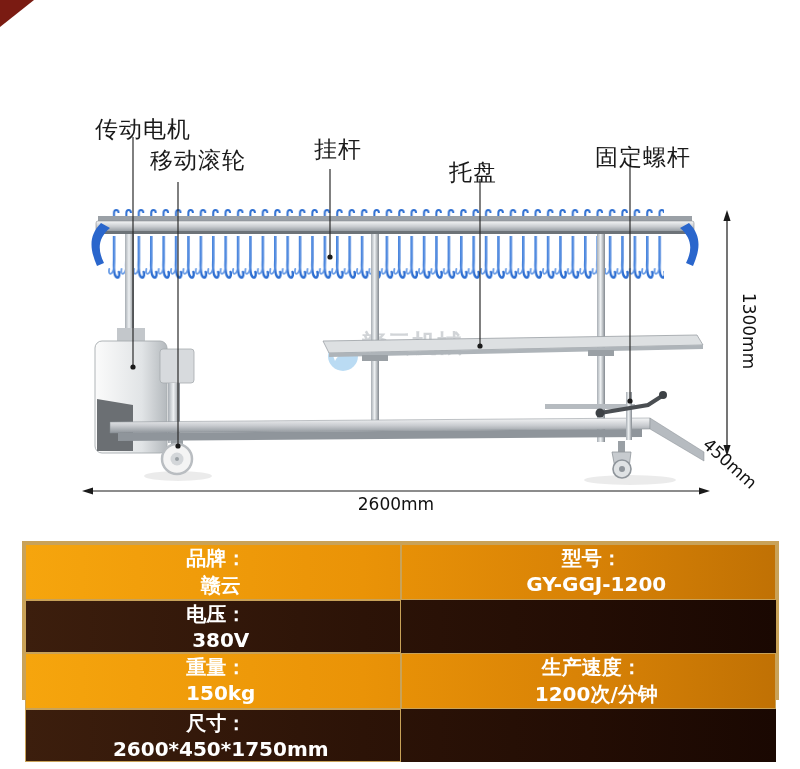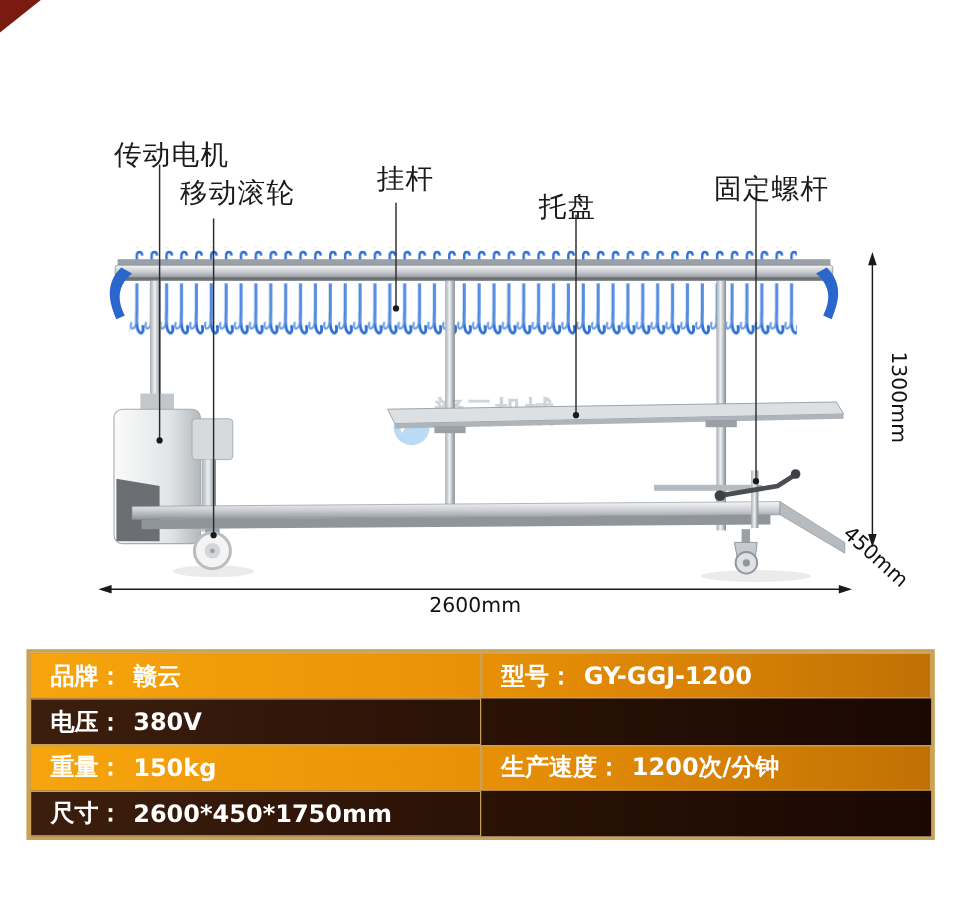--- a/index.html
+++ b/index.html
@@ -19,21 +19,21 @@
     position:absolute;left:22px;top:541px;width:757px;height:159px;
     border:3px solid #c9a258;box-sizing:border-box;
     display:flex;flex-direction:column;
   }
   .spec-row{flex:1;display:grid;grid-template-columns:1fr 1fr;}
   .spec-row.orange{background:linear-gradient(90deg,#f6a50d 0%,#ea9307 45%,#d88206 75%,#c07104 100%);}
   .spec-row.dark{background:linear-gradient(90deg,#3c1e0d 0%,#2c1307 45%,#230d04 75%,#1a0802 100%);}
   .spec-cell{
     display:flex;align-items:center;padding-left:16px;box-sizing:border-box;
     border:1px solid #c9a258;
-    color:#ffffff;font-weight:bold;font-size:20px;white-space:nowrap;
+    color:#ffffff;font-weight:bold;font-size:20px;white-space:nowrap;flex-direction:column;
   }
   .spec-cell .lbl{margin-right:9px;}
 </style>
 </head>
 <body>
 
 <div class="page">
 
   <div class="diagram">
 

